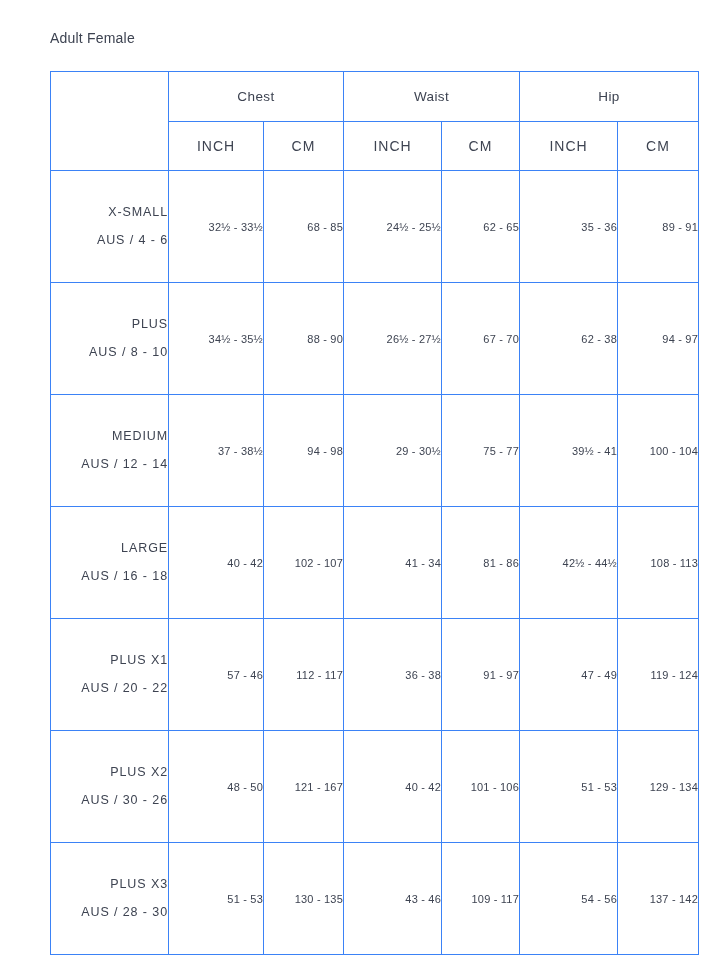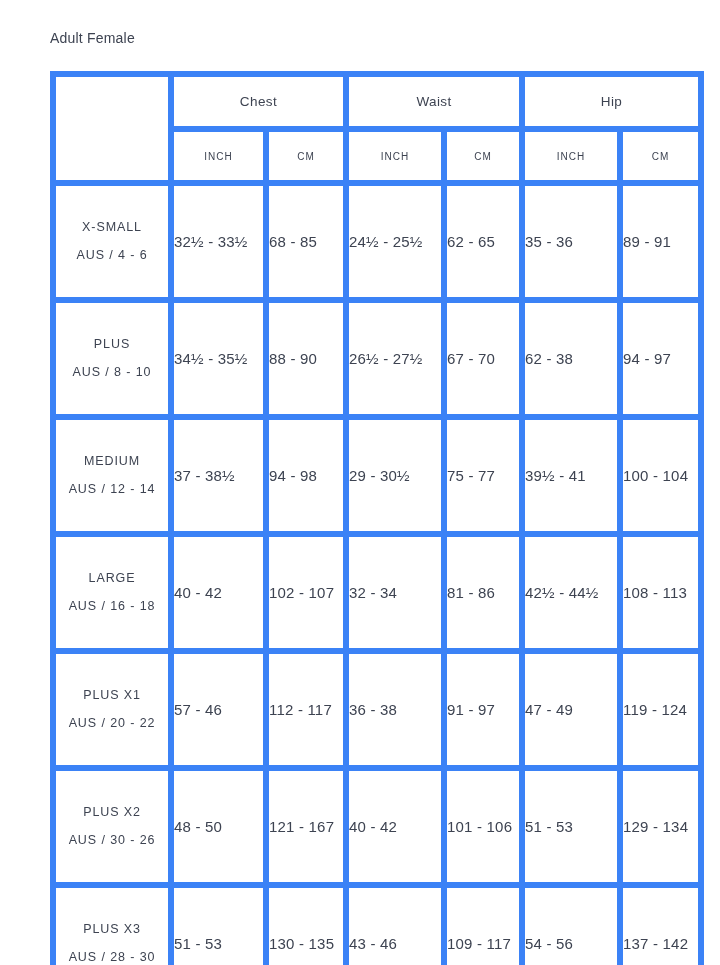--- a/index.html
+++ b/index.html
@@ -36,21 +36,21 @@
     top: 71px;
     width: 648px;
   }
   table.size-table {
     border-collapse: collapse;
     width: 648px;
     table-layout: fixed;
   }
   table.size-table td,
   table.size-table th {
-    border: 6px solid #3b82f6;
+    border: 1px solid #3b82f6;
     padding: 0;
     vertical-align: middle;
     font-weight: 400;
     color: #3d4351;
   }
   
   col.c-label { width: 118px; }
   col.c-val   { width: 95px; }
   col.c-val2  { width: 80px; }
   col.c-val3  { width: 98px; }
@@ -62,21 +62,21 @@
     height: 49px;
     text-align: center;
     font-size: 13.5px;
     font-weight: 700;
     letter-spacing: 0.4px;
     color: #3d4351;
   }
   .unit-head {
     height: 48px;
     text-align: center;
-    font-size: 10px;
+    font-size: 14px;
     font-weight: 700;
     letter-spacing: 1px;
     color: #3d4351;
   }
   .corner-cell {
     background: #ffffff;
   }
   .row-label {
     text-align: center;
     font-size: 12.5px;
@@ -87,27 +87,28 @@
     color: #3d4351;
   }
   .row-label .sz {
     display: block;
     margin-bottom: 14px;
   }
   .row-label .aus {
     display: block;
   }
   .val-cell {
-    font-size: 15px;
+    font-size: 11px;
     color: #4a4f5c;
     padding-left: 14px;
     letter-spacing: 0.2px;
   }
   tr.data-row td {
     height: 111px;
+    text-align: right;
   }
 </style>
 </head>
 <body>
 
 <div class="page">
 
   <div class="page-title">Adult Female</div>
 
   <div class="table-wrap">
@@ -178,21 +179,21 @@
           <td class="val-cell">100 - 104</td>
         </tr>
 
         <tr class="data-row">
           <td class="row-label">
             <span class="sz">LARGE</span>
             <span class="aus">AUS / 16 - 18</span>
           </td>
           <td class="val-cell">40 - 42</td>
           <td class="val-cell">102 - 107</td>
-          <td class="val-cell">32 - 34</td>
+          <td class="val-cell">41 - 34</td>
           <td class="val-cell">81 - 86</td>
           <td class="val-cell">42½ - 44½</td>
           <td class="val-cell">108 - 113</td>
         </tr>
 
         <tr class="data-row">
           <td class="row-label">
             <span class="sz">PLUS X1</span>
             <span class="aus">AUS / 20 - 22</span>
           </td>

